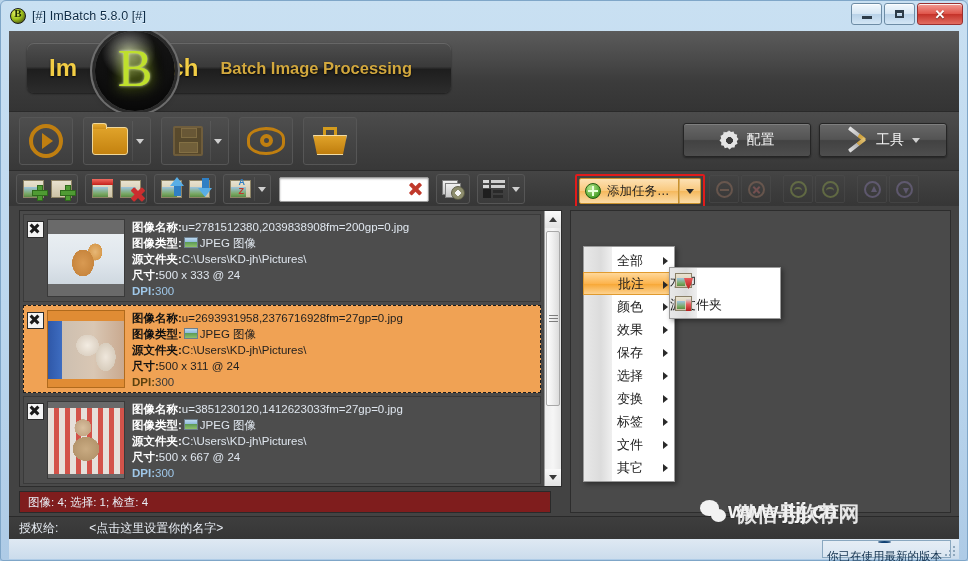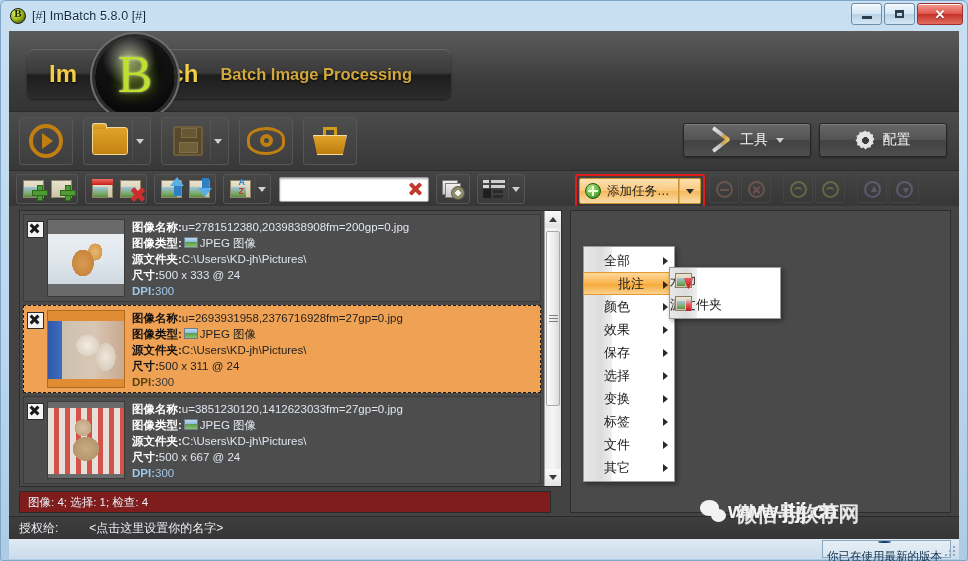--- a/index.html
+++ b/index.html
@@ -88,21 +88,21 @@
   }
 
   
   .header {
     position: relative;
     height: 80px;
     background: linear-gradient(180deg,#5b5b5b 0%,#4a4a4a 35%,#3c3c3c 62%,#343434 100%);
     border-bottom: 1px solid #2a2a2a;
   }
   .logo-plate {
-    position: absolute; left: 18px; top: 46px;
+    position: absolute; left: 18px; top: 40px;
     width: 424px; height: 50px;
     border-radius: 7px;
     background: linear-gradient(180deg,#4e4e4e 0%,#3a3a3a 47%,#1e1e1e 53%,#2c2c2c 100%);
     box-shadow: inset 0 1px 0 rgba(255,255,255,.14), 0 1px 2px rgba(0,0,0,.5);
     transform: translateY(-28px);
     display: flex; align-items: center;
   }
   .logo-im {
     margin-left: 22px;
     font-size: 24px; font-weight: bold;
@@ -656,21 +656,21 @@
     z-index: 40;
   }
   .menu::before {
     content: ""; position: absolute; left: 0; top: 0; bottom: 0; width: 28px;
     background: linear-gradient(90deg,#e8e8e8 0%,#dcdcdc 60%,#efefef 100%);
   }
   .mi {
     position: relative; z-index: 2;
     height: 23px;
     display: flex; align-items: center;
-    padding-left: 20px; padding-right: 6px;
+    padding-left: 33px; padding-right: 6px;
     font-size: 13px; color: #1a1a1a;
     background: transparent;
   }
   .mi.hl {
     background: linear-gradient(180deg,#ffd89a 0%,#fcb44e 50%,#f7a633 51%,#fdd28f 100%);
     border: 1px solid #e09a2e;
     margin-left: -1px; margin-right: -1px;
     box-sizing: border-box;
     padding-left: 34px;
   }
@@ -863,27 +863,27 @@
           </div>
         </div>
         <div class="tb-group">
           <div class="tb-btn">
             <div class="ico-basket"></div>
           </div>
         </div>
 
         <div class="tb-right">
           <div class="big-btn">
+            <div class="ico-gear"></div>
+            <span>配置</span>
+          </div>
+          <div class="big-btn">
             <div class="ico-tools"></div>
             <span>工具</span>
             <div class="caret-d"></div>
-          </div>
-          <div class="big-btn">
-            <div class="ico-gear"></div>
-            <span>配置</span>
           </div>
         </div>
       </div>
 
       <div class="toolbar2">
         <div class="tb2-group">
           <div class="tb2-btn">
             <div class="pic-ico">
               <div class="pane"></div>
                 <div class="photo"></div>

